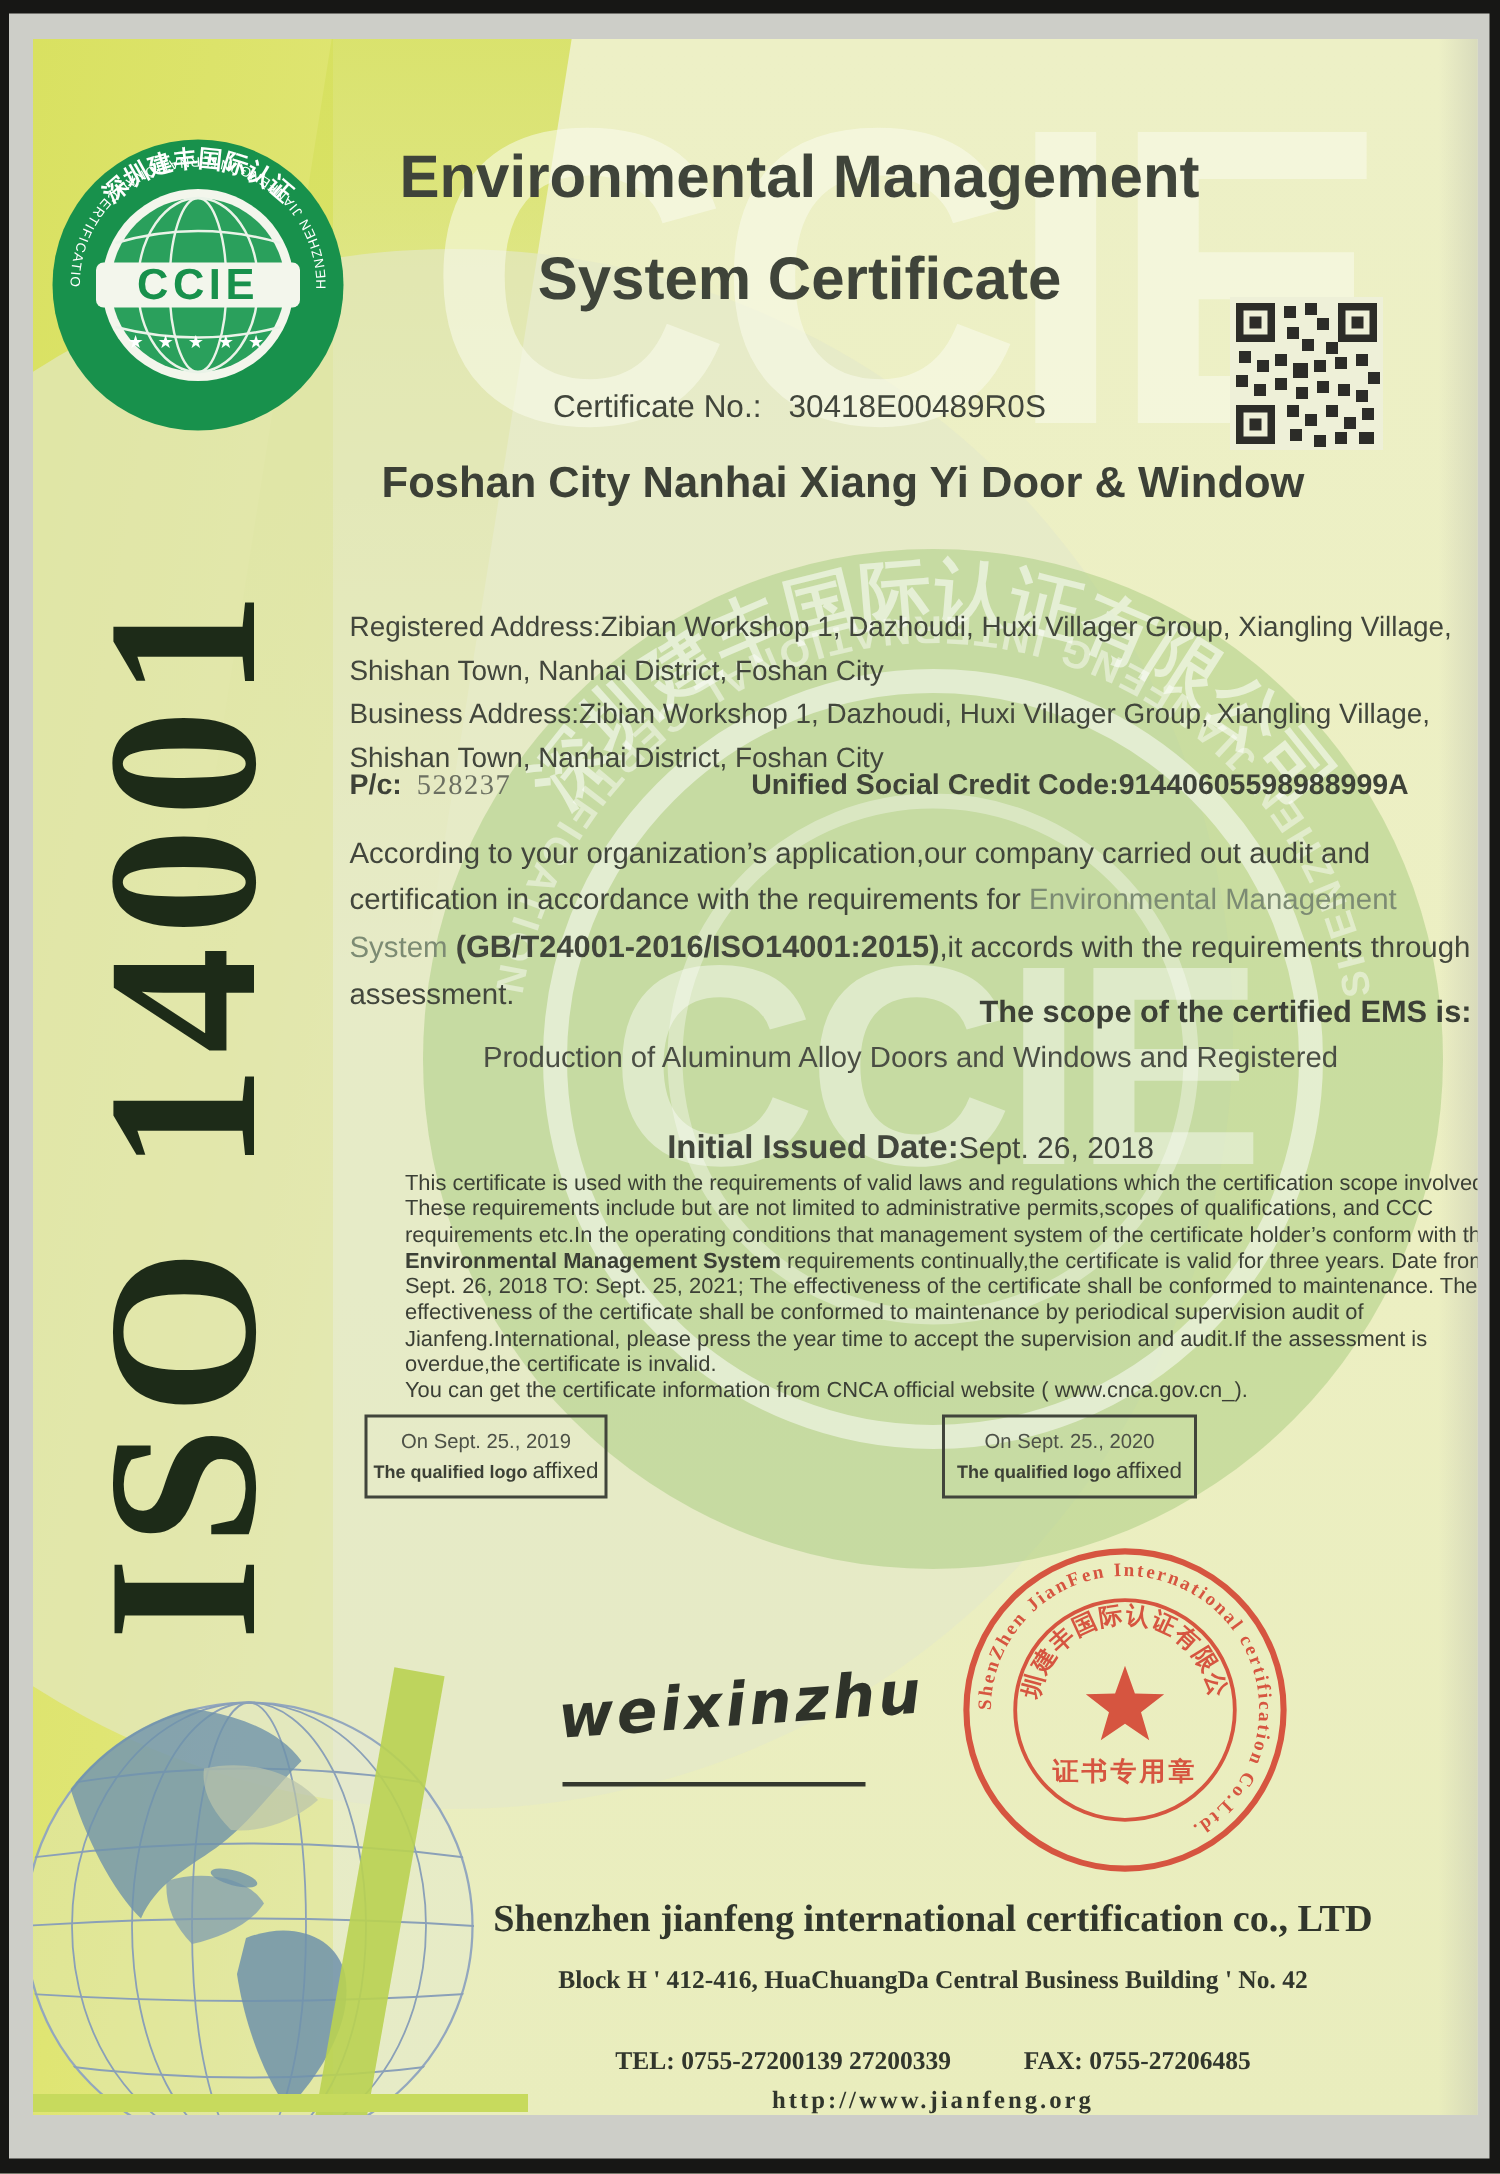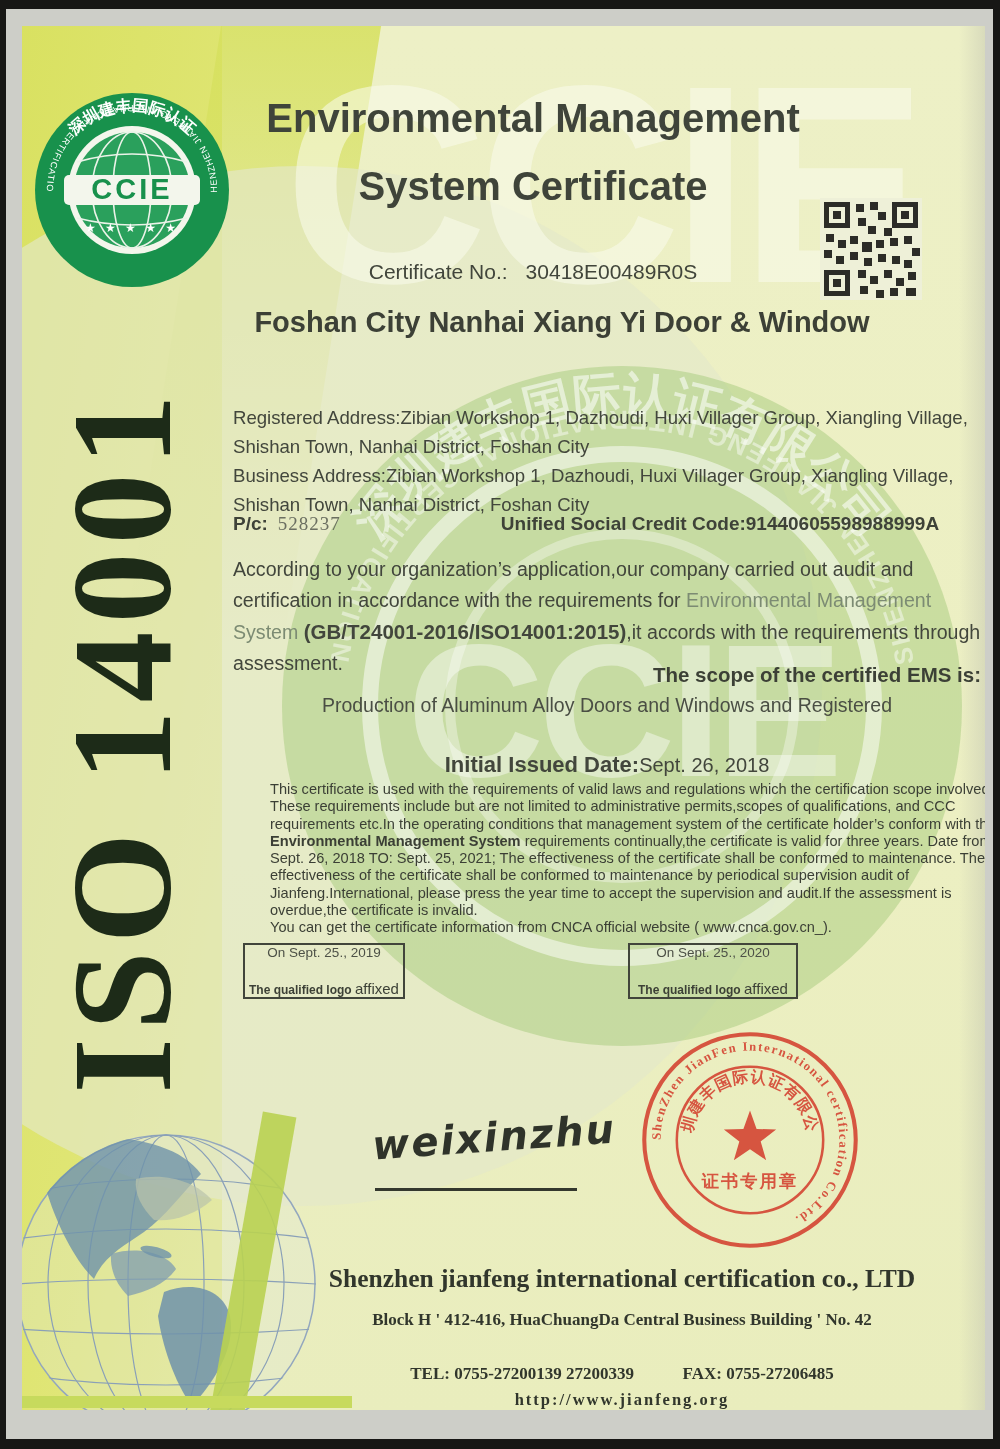--- a/index.html
+++ b/index.html
@@ -31,21 +31,21 @@
   .pcrow .uscc{font-weight:bold;margin-left:160px;}
   .bodypara{left:211px;top:528px;width:748px;font-size:19.6px;line-height:31px;color:#42463c;}
   .bodypara .hl{color:#7c8b73;}
   .bodypara .std{font-weight:bold;font-size:20.5px;}
   .scope-head{left:211px;top:637px;width:748px;text-align:right;font-size:20.5px;font-weight:bold;color:#3c4036;}
   .scope-val{left:211px;top:668px;width:748px;text-align:center;font-size:19.5px;color:#4a4e44;}
   .issued{left:211px;top:699px;width:748px;text-align:center;font-size:20px;color:#42463c;margin-top:27px;}
   .issued .lbl{font-weight:bold;font-size:22px;}
   .fineprint{left:214px;top:755px;width:748px;font-size:14.6px;line-height:17.3px;color:#3b3f35;margin-left:34px;}
   .fineprint b{white-space:nowrap;}
-  .stampbox{top:917px;height:52px;border:2px solid #41453b;display:flex;flex-direction:column;align-items:center;justify-content:space-between;gap:4px;background:rgba(255,255,255,.03);}
+  .stampbox{top:917px;height:52px;border:2px solid #41453b;display:flex;flex-direction:column;align-items:center;justify-content:center;gap:4px;background:rgba(255,255,255,.03);}
   .stampbox .d{font-size:13.5px;color:#4d5147;}
   .stampbox .c{font-size:12px;font-weight:bold;color:#3c4036;}
   .stampbox .c .aff{font-size:15px;font-weight:normal;}
   .box1{left:221px;width:158px;}
   .box2{left:606px;width:166px;}
   .sig-name{left:350px;top:1088px;font-family:"DejaVu Sans",sans-serif;font-style:italic;font-weight:bold;font-size:40px;color:#2f332a;transform:rotate(-4deg);letter-spacing:2px;}
   .sig-line{left:353px;top:1162px;width:202px;height:3px;background:#34382e;}
   .sig-title{left:353px;top:1170px;width:202px;text-align:center;font-size:26px;font-weight:bold;letter-spacing:7px;color:#33372d;}
   .seal{left:606px;top:992px;z-index:4;}
   .footer{left:240px;width:720px;text-align:center;font-family:"Liberation Serif",serif;font-weight:bold;color:#31362c;}

